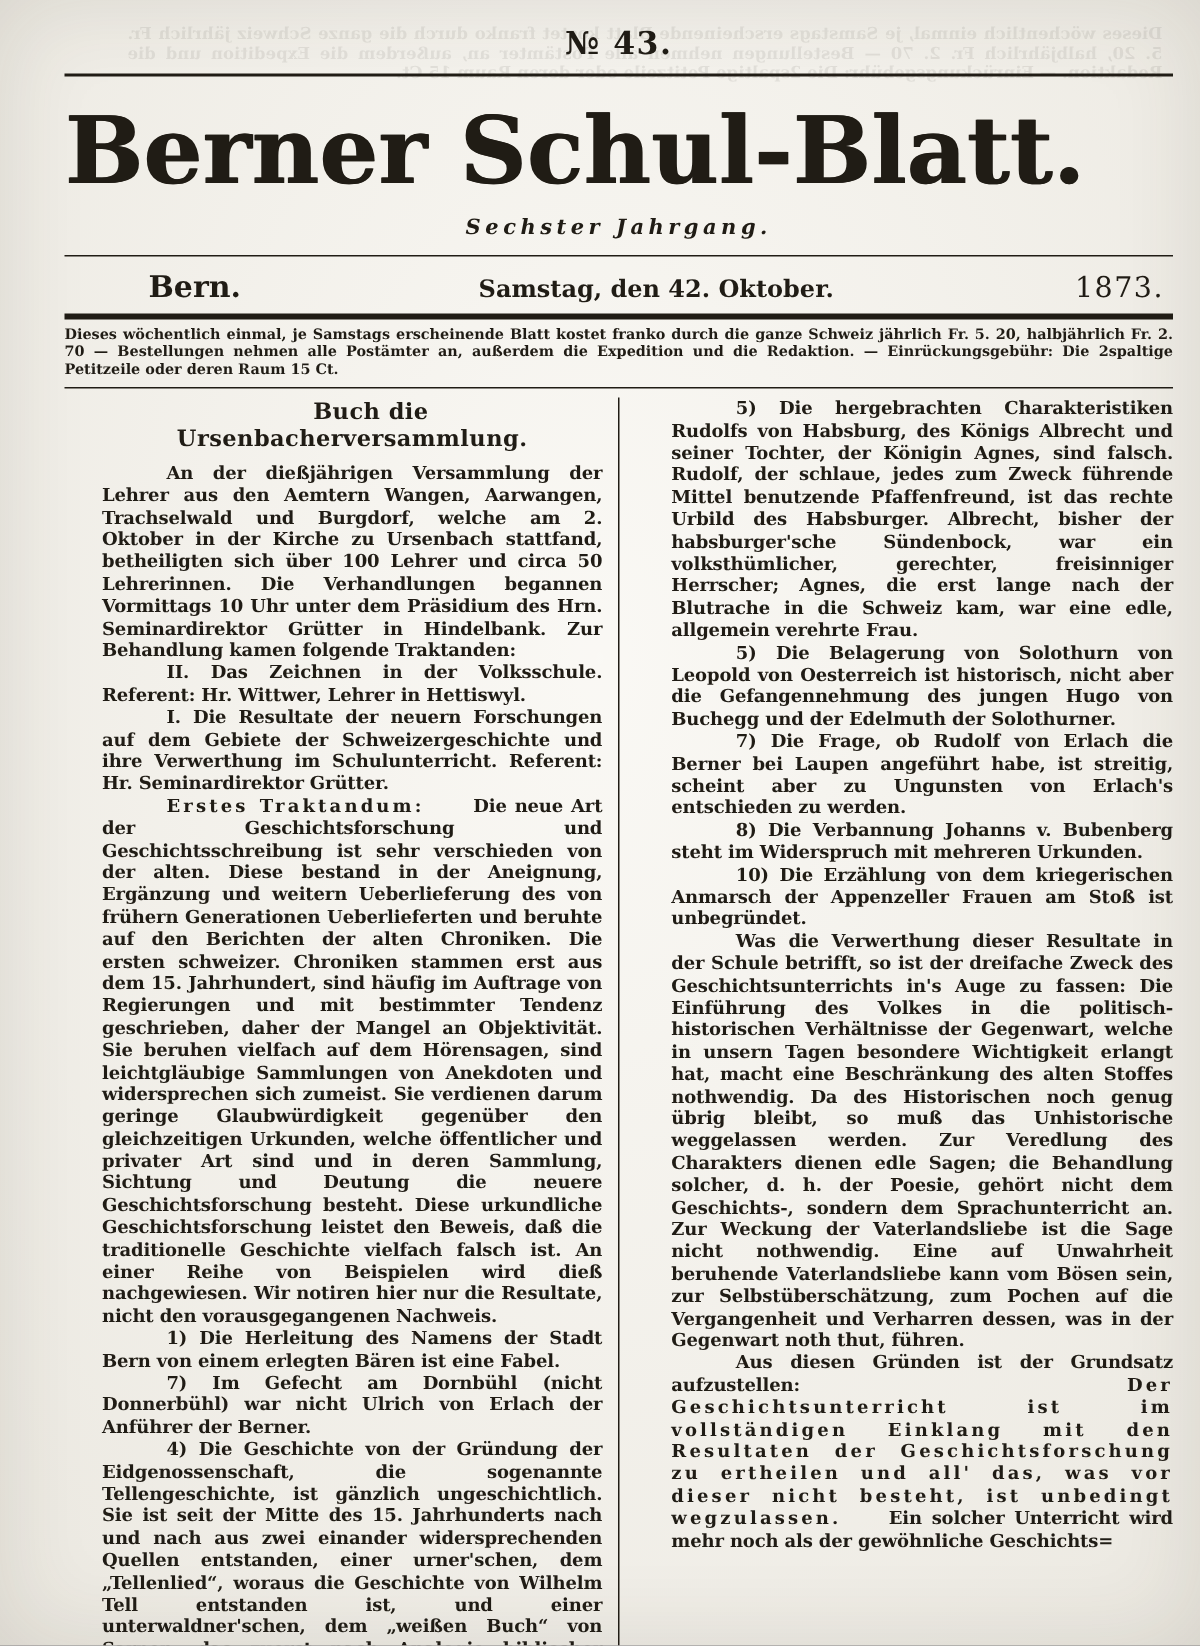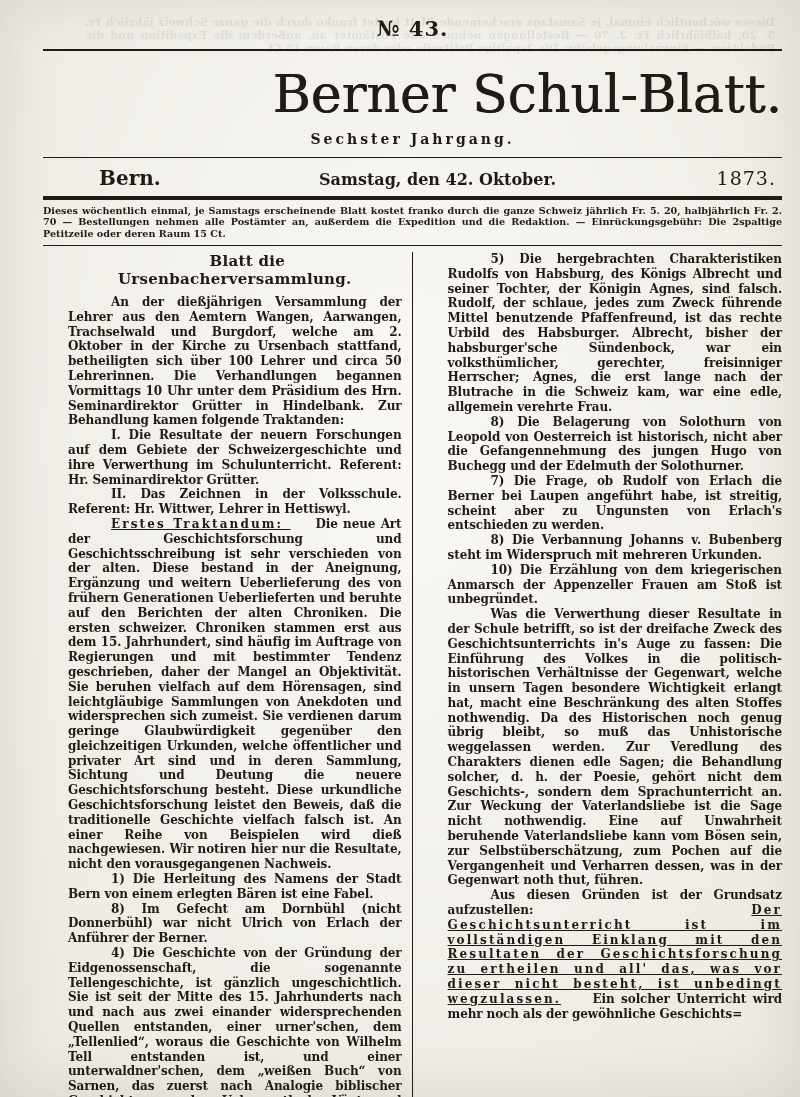--- a/index.html
+++ b/index.html
@@ -32,30 +32,30 @@
   .issue{
     text-align:center;
     font-size:21px;font-weight:bold;
     letter-spacing:1px;
     margin:6px 0 8px;
   }
   .rule{border:0;border-top:2px solid var(--ink);margin:0;}
   .rule.thin{border-top-width:1px;}
   .title{
     margin:10px 0 2px;
-    text-align:right;
-    font-size:52px;line-height:1.3;
-    font-weight:normal;
+    text-align:left;
+    font-size:62px;line-height:1.3;
+    font-weight:bold;
     letter-spacing:0px;
     text-shadow:.6px 0 currentColor;
     white-space:nowrap;
   }
   .subtitle{
     text-align:center;
-    font-weight:bold;
+    font-style:italic;font-weight:bold;
     font-size:14px;letter-spacing:3px;
     margin:2px 0 10px;
   }
   .dateline{
     display:grid;
     grid-template-columns:1fr auto 1fr;
     align-items:baseline;
     padding:8px 6px 6px;
   }
   .dateline .place{font-size:20px;font-weight:bold;justify-self:start;text-align:right;}
@@ -91,21 +91,21 @@
   .col p{margin:0;}
   .blk-heading{
     text-align:center;
     font-size:15px;line-height:18px;
     text-indent:0;
     margin:0 0 7px 0 !important;
     letter-spacing:.3px;
   }
   .blk-para{text-indent:1.5em;}
   .blk-cont{text-indent:0;}
-  .gesperrt{letter-spacing:2.1px;text-decoration:underline;}
+  .gesperrt{letter-spacing:2.1px;}
 </style>
 </head>
 <body>
 
 <div class="page">
 
   <div class="showthrough" aria-hidden="true">Dieses wöchentlich einmal, je Samstags erscheinende Blatt kostet franko durch die ganze Schweiz jährlich Fr. 5. 20, halbjährlich Fr. 2. 70 — Bestellungen nehmen alle Postämter an, außerdem die Expedition und die Redaktion. — Einrückungsgebühr: Die 2spaltige Petitzeile oder deren Raum 15 Ct.</div>
 
   <header>
     <div class="issue">№ 43.</div>
@@ -122,32 +122,32 @@
 
     <div class="double-rule"></div>
 
     <p class="subscription">Dieses wöchentlich einmal, je Samstags erscheinende Blatt kostet franko durch die ganze Schweiz jährlich Fr. 5. 20, halbjährlich Fr. 2. 70 — Bestellungen nehmen alle Postämter an, außerdem die Expedition und die Redaktion. — Einrückungsgebühr: Die 2spaltige Petitzeile oder deren Raum 15 Ct.</p>
 
     <div class="rule thin"></div>
   </header>
 
   <main class="columns">
     <section class="col col-left">
-        <p class="blk-heading"><span>Blatt die Ursenbacherversammlung.</span></p>
+        <p class="blk-heading"><span>Buch die Ursenbacherversammlung.</span></p>
         <p class="blk-para"><span>An der dießjährigen Versammlung der Lehrer aus den Aemtern Wangen, Aarwangen, Trachselwald und Burgdorf, welche am 2. Oktober in der Kirche zu Ursenbach stattfand, betheiligten sich über 100 Lehrer und circa 50 Lehrerinnen. Die Verhandlungen begannen Vormittags 10 Uhr unter dem Präsidium des Hrn. Seminardirektor Grütter in Hindelbank. Zur Behandlung kamen folgende Traktanden:</span></p>
+        <p class="blk-para"><span>II. Das Zeichnen in der Volksschule. Referent: Hr. Wittwer, Lehrer in Hettiswyl.</span></p>
         <p class="blk-para"><span>I. Die Resultate der neuern Forschungen auf dem Gebiete der Schweizergeschichte und ihre Verwerthung im Schulunterricht. Referent: Hr. Seminardirektor Grütter.</span></p>
-        <p class="blk-para"><span>II. Das Zeichnen in der Volksschule. Referent: Hr. Wittwer, Lehrer in Hettiswyl.</span></p>
         <p class="blk-para"><span class="gesperrt">Erstes Traktandum: </span><span>Die neue Art der Geschichtsforschung und Geschichtsschreibung ist sehr verschieden von der alten. Diese bestand in der Aneignung, Ergänzung und weitern Ueberlieferung des von frühern Generationen Ueberlieferten und beruhte auf den Berichten der alten Chroniken. Die ersten schweizer. Chroniken stammen erst aus dem 15. Jahrhundert, sind häufig im Auftrage von Regierungen und mit bestimmter Tendenz geschrieben, daher der Mangel an Objektivität. Sie beruhen vielfach auf dem Hörensagen, sind leichtgläubige Sammlungen von Anekdoten und widersprechen sich zumeist. Sie verdienen darum geringe Glaubwürdigkeit gegenüber den gleichzeitigen Urkunden, welche öffentlicher und privater Art sind und in deren Sammlung, Sichtung und Deutung die neuere Geschichtsforschung besteht. Diese urkundliche Geschichtsforschung leistet den Beweis, daß die traditionelle Geschichte vielfach falsch ist. An einer Reihe von Beispielen wird dieß nachgewiesen. Wir notiren hier nur die Resultate, nicht den vorausgegangenen Nachweis.</span></p>
         <p class="blk-para"><span>1) Die Herleitung des Namens der Stadt Bern von einem erlegten Bären ist eine Fabel.</span></p>
-        <p class="blk-para"><span>8) Im Gefecht am Dornbühl (nicht Donnerbühl) war nicht Ulrich von Erlach der Anführer der Berner.</span></p>
+        <p class="blk-para"><span>7) Im Gefecht am Dornbühl (nicht Donnerbühl) war nicht Ulrich von Erlach der Anführer der Berner.</span></p>
         <p class="blk-para"><span>4) Die Geschichte von der Gründung der Eidgenossenschaft, die sogenannte Tellengeschichte, ist gänzlich ungeschichtlich. Sie ist seit der Mitte des 15. Jahrhunderts nach und nach aus zwei einander widersprechenden Quellen entstanden, einer urner'schen, dem „Tellenlied“, woraus die Geschichte von Wilhelm Tell entstanden ist, und einer unterwaldner'schen, dem „weißen Buch“ von Sarnen, das zuerst nach Analogie biblischer Geschichten von dem Uebermuth der Vögte und ihrer Bestrafung berichtet. Die Sage verdankt ihre gegenwärtige Gestalt den Geschichtsschreibern Tschudi, Joh. von</span></p>
       </section>
     <section class="col col-right">
         <p class="blk-para"><span>5) Die hergebrachten Charakteristiken Rudolfs von Habsburg, des Königs Albrecht und seiner Tochter, der Königin Agnes, sind falsch. Rudolf, der schlaue, jedes zum Zweck führende Mittel benutzende Pfaffenfreund, ist das rechte Urbild des Habsburger. Albrecht, bisher der habsburger'sche Sündenbock, war ein volksthümlicher, gerechter, freisinniger Herrscher; Agnes, die erst lange nach der Blutrache in die Schweiz kam, war eine edle, allgemein verehrte Frau.</span></p>
-        <p class="blk-para"><span>8) Die Belagerung von Solothurn von Leopold von Oesterreich ist historisch, nicht aber die Gefangennehmung des jungen Hugo von Buchegg und der Edelmuth der Solothurner.</span></p>
+        <p class="blk-para"><span>5) Die Belagerung von Solothurn von Leopold von Oesterreich ist historisch, nicht aber die Gefangennehmung des jungen Hugo von Buchegg und der Edelmuth der Solothurner.</span></p>
         <p class="blk-para"><span>7) Die Frage, ob Rudolf von Erlach die Berner bei Laupen angeführt habe, ist streitig, scheint aber zu Ungunsten von Erlach's entschieden zu werden.</span></p>
         <p class="blk-para"><span>8) Die Verbannung Johanns v. Bubenberg steht im Widerspruch mit mehreren Urkunden.</span></p>
         <p class="blk-para"><span>10) Die Erzählung von dem kriegerischen Anmarsch der Appenzeller Frauen am Stoß ist unbegründet.</span></p>
         <p class="blk-para"><span>Was die Verwerthung dieser Resultate in der Schule betrifft, so ist der dreifache Zweck des Geschichtsunterrichts in's Auge zu fassen: Die Einführung des Volkes in die politisch-historischen Verhältnisse der Gegenwart, welche in unsern Tagen besondere Wichtigkeit erlangt hat, macht eine Beschränkung des alten Stoffes nothwendig. Da des Historischen noch genug übrig bleibt, so muß das Unhistorische weggelassen werden. Zur Veredlung des Charakters dienen edle Sagen; die Behandlung solcher, d. h. der Poesie, gehört nicht dem Geschichts-, sondern dem Sprachunterricht an. Zur Weckung der Vaterlandsliebe ist die Sage nicht nothwendig. Eine auf Unwahrheit beruhende Vaterlandsliebe kann vom Bösen sein, zur Selbstüberschätzung, zum Pochen auf die Vergangenheit und Verharren dessen, was in der Gegenwart noth thut, führen.</span></p>
         <p class="blk-para"><span>Aus diesen Gründen ist der Grundsatz aufzustellen: </span><span class="gesperrt">Der Geschichtsunterricht ist im vollständigen Einklang mit den Resultaten der Geschichtsforschung zu ertheilen und all' das, was vor dieser nicht besteht, ist unbedingt wegzulassen.</span><span> Ein solcher Unterricht wird mehr noch als der gewöhnliche Geschichts=</span></p>
       </section>
   </main>
 
 </div>
 

